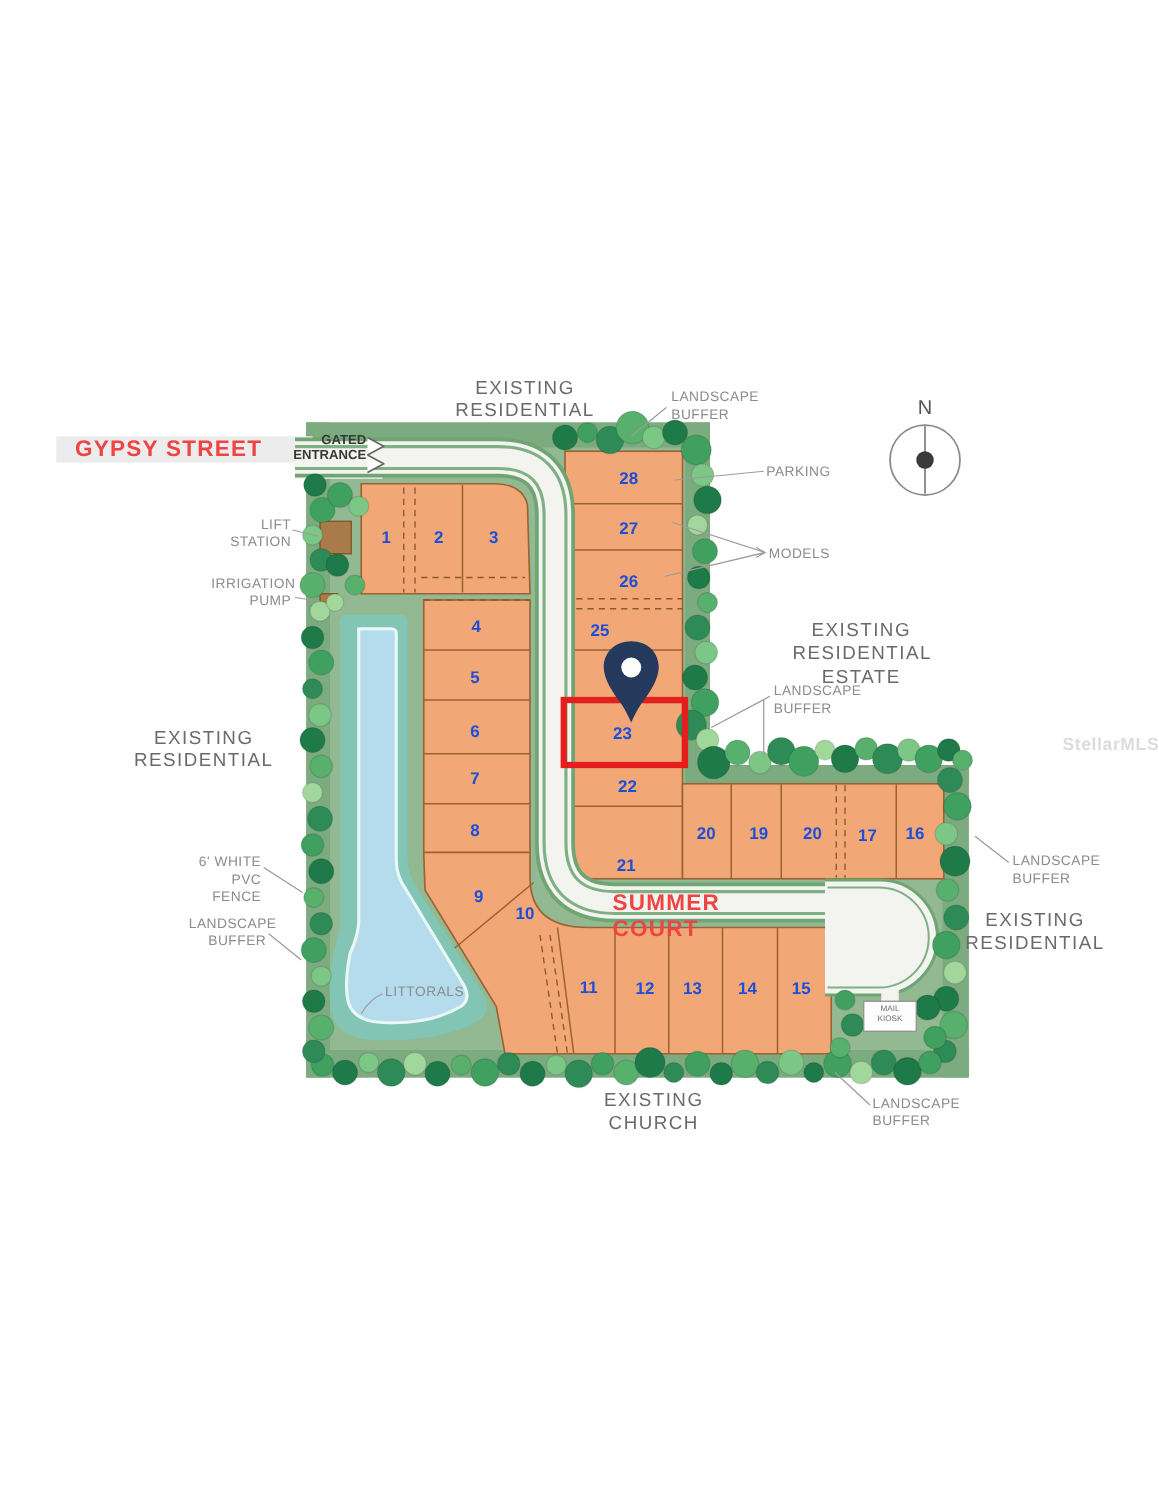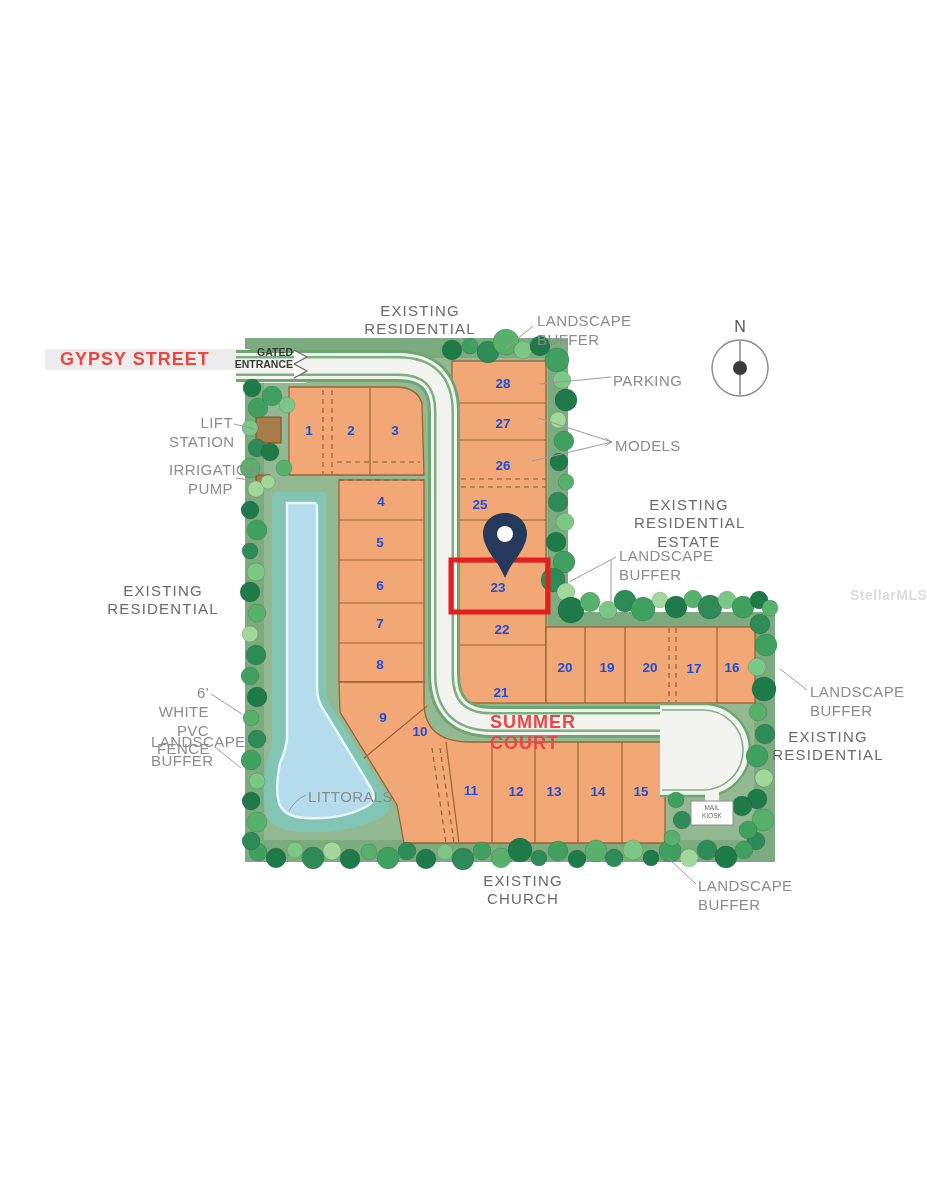--- a/index.html
+++ b/index.html
@@ -1,19 +1,19 @@
 <!DOCTYPE html>
 <html><head>
 <meta charset="utf-8">
 <style>
   html,body{margin:0;padding:0;background:#fff;}
   .canvas{position:relative;width:927px;height:1200px;background:#ffffff;overflow:hidden;
           font-family:"Liberation Sans", sans-serif;}
   svg{position:absolute;left:0;top:0;}
-  .lbl{position:absolute;font-size:15px;color:#8c8c8c;letter-spacing:.4px;line-height:1.25;
+  .lbl{position:absolute;font-size:11px;color:#8c8c8c;letter-spacing:.4px;line-height:1.25;
        text-transform:uppercase;}
   .area{position:absolute;font-size:15px;color:#6a6a6a;letter-spacing:1.2px;line-height:1.22;
         text-align:center;text-transform:uppercase;}
   .street{position:absolute;font-size:18px;font-weight:bold;color:#ef4444;letter-spacing:1px;
           text-align:left;text-transform:uppercase;}
   .entr{position:absolute;font-size:10.5px;font-weight:bold;color:#383838;line-height:1.15;
         text-align:right;text-transform:uppercase;}
   .num{position:absolute;font-size:13.5px;font-weight:bold;color:#1d4ed8;
        transform:translate(-50%,-50%);white-space:nowrap;}
   .compass-n{position:absolute;font-size:16px;color:#555;text-align:center;}

